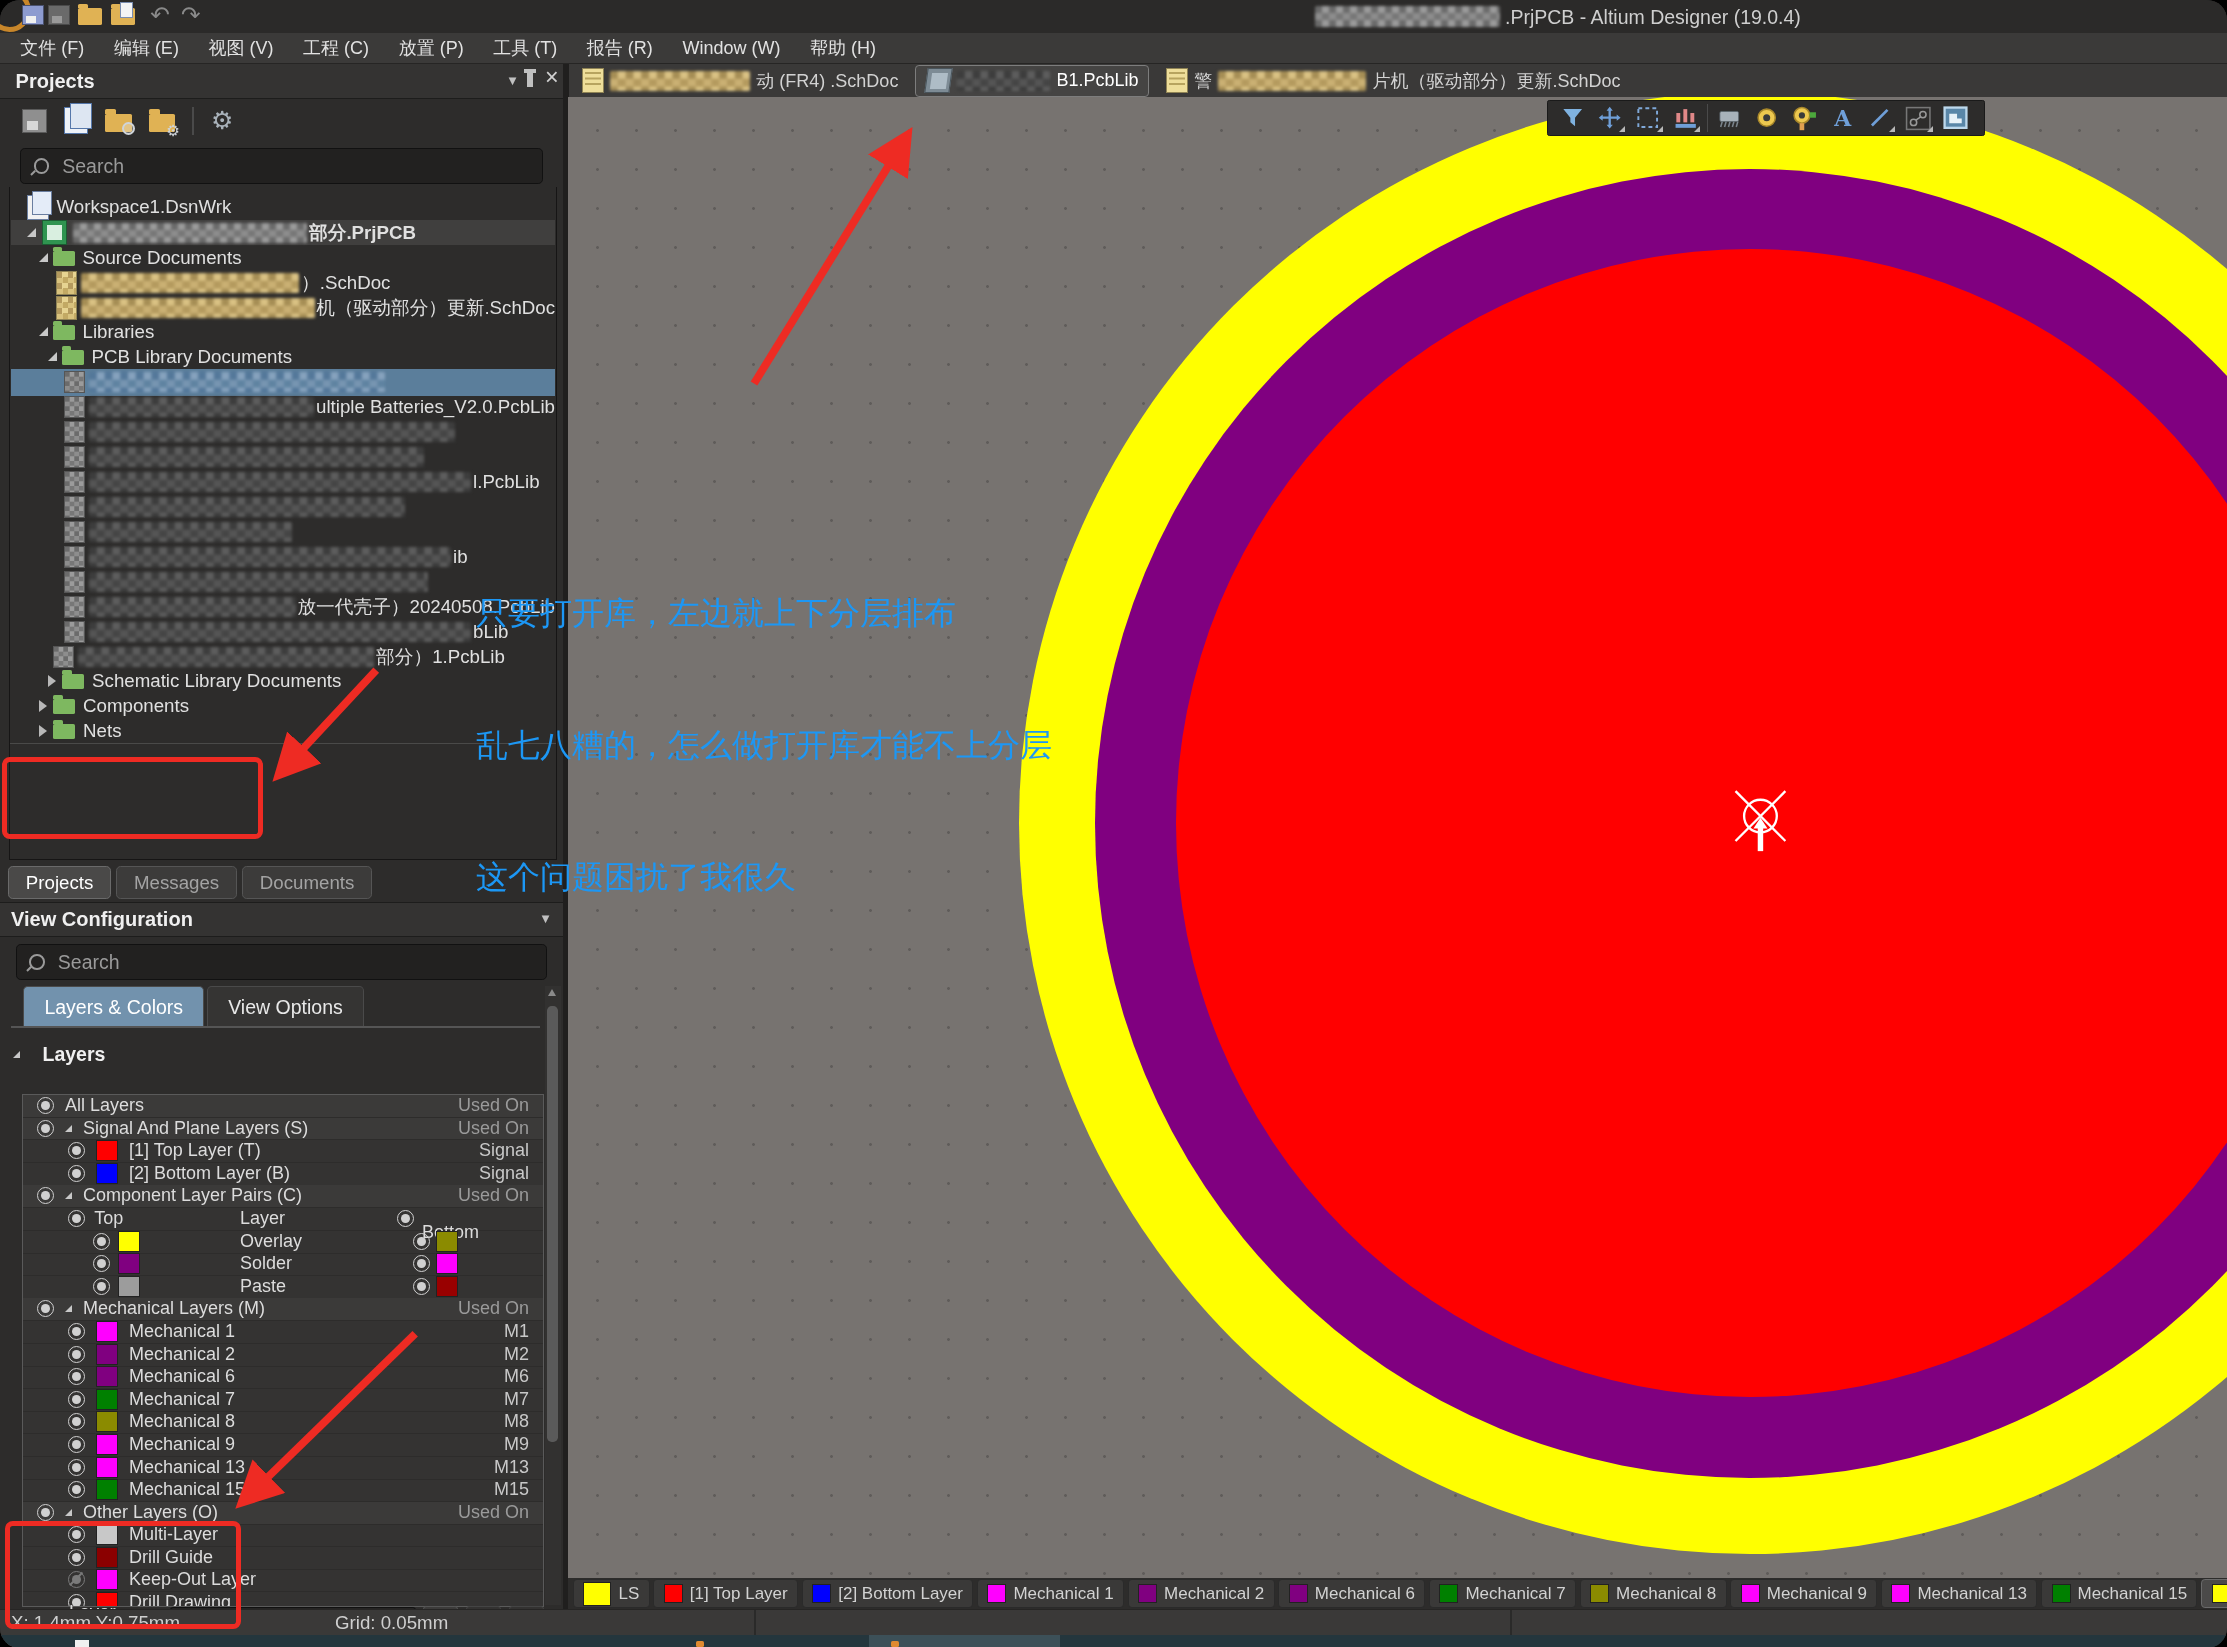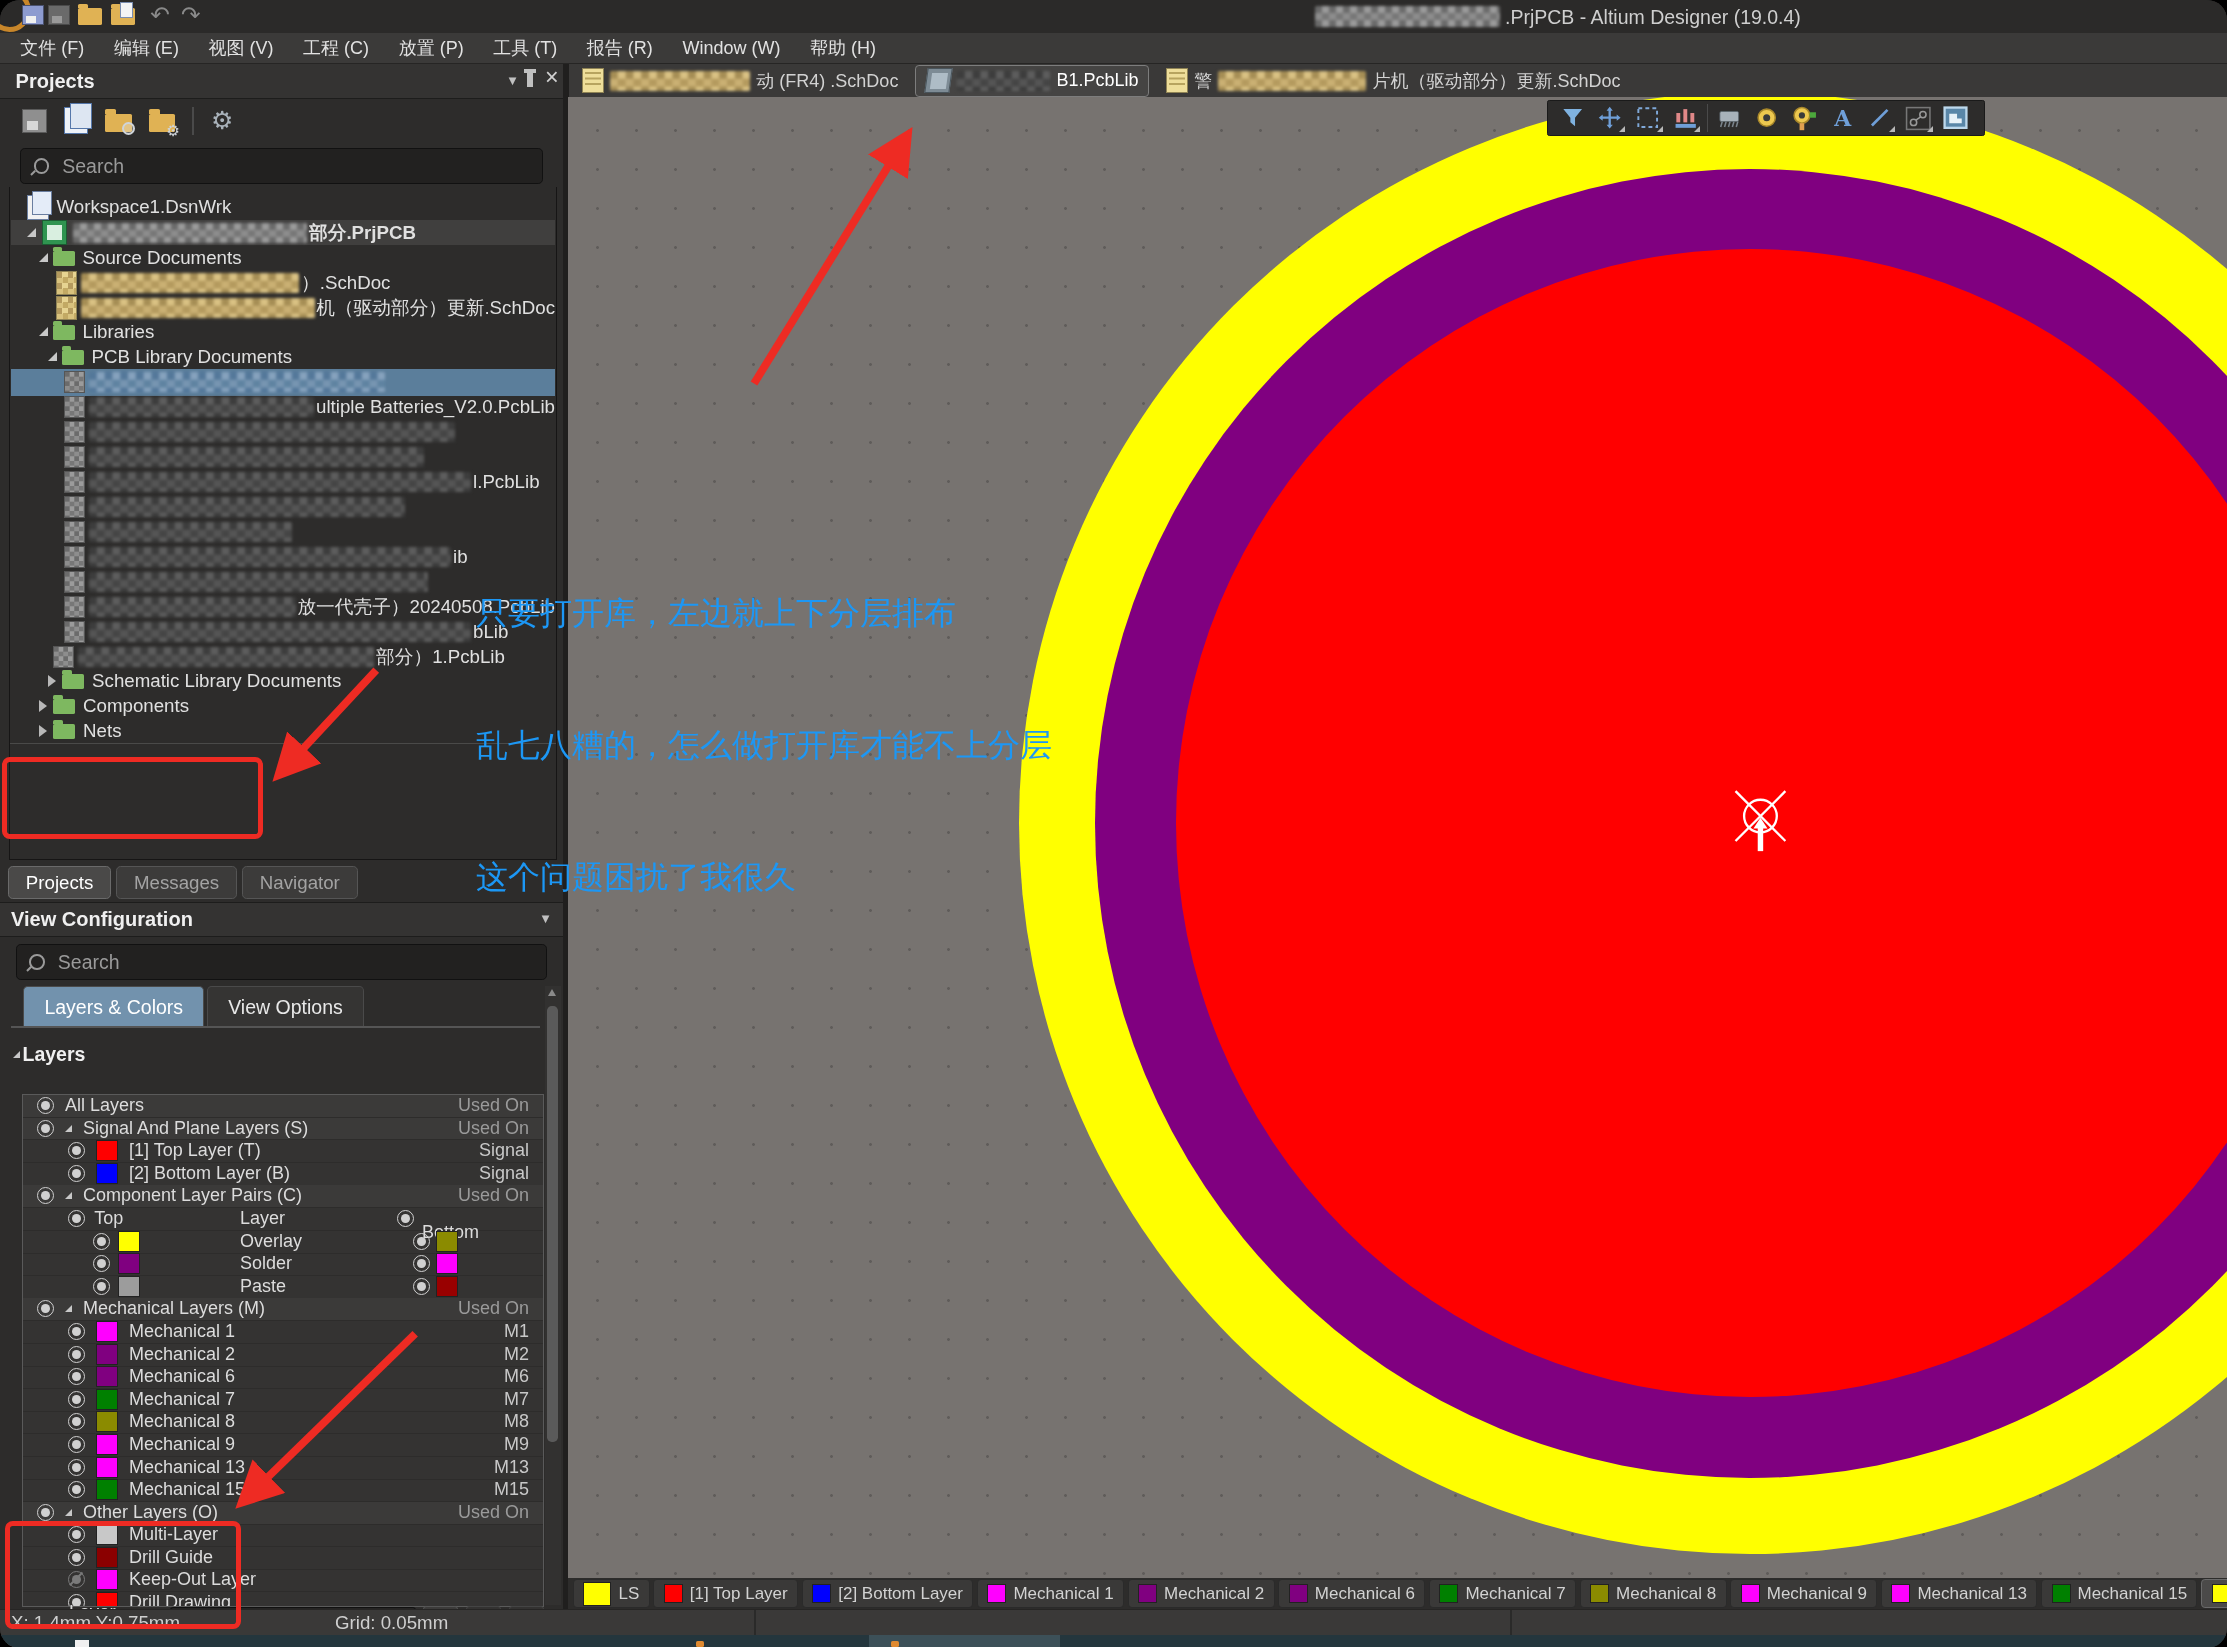--- a/index.html
+++ b/index.html
@@ -97,21 +97,21 @@
   .ptab.active{background:#4a4948;color:#fff;border-color:#6a6a6a;}
 
   
   .vchead{position:absolute;left:0;top:838px;width:100%;height:33px;background:#343332;border-top:0.8px solid #1d1d1c;border-bottom:0.8px solid #1d1d1c;}
   .vchead .ttl{position:absolute;left:11px;top:4.7px;font-size:20px;font-weight:bold;color:#f0f0f0;}
   .vctabs{position:absolute;left:23.4px;top:922px;display:flex;gap:3.1px;}
   .vctab{height:41px;padding:0 20px;display:flex;align-items:center;font-size:19.5px;color:#e8e8e8;background:#353433;
          border:0.8px solid #4a4a4a;border-bottom:none;border-radius:4.7px 4.7px 0 0;}
   .vctab.active{background:#7292ad;color:#ffffff;}
   .vctabs-line{position:absolute;left:11px;right:23.4px;top:962px;height:1.6px;background:#555;}
-  .layers-hdr{position:absolute;left:12.5px;top:979px;display:flex;align-items:center;gap:3px;font-size:19.5px;font-weight:bold;color:#f0f0f0;}
+  .layers-hdr{position:absolute;left:12.5px;top:979px;display:flex;align-items:center;gap:23px;font-size:19.5px;font-weight:bold;color:#f0f0f0;}
 
   .layerbox{position:absolute;left:22px;top:1030px;width:520px;height:511px;border:0.8px solid #5a5a5a;background:#343332;overflow:hidden;}
   .lrow{position:absolute;left:0;width:100%;height:22.6px;display:flex;align-items:center;font-size:18px;color:#dcdcdc;
         border-bottom:0.8px solid #2d2c2b;box-sizing:border-box;}
   .lrow.grp{background:#3b3a39;}
   .lright{position:absolute;right:14px;color:#9a9a9a;}
   .lright.sig{color:#c8c8c8;}
   .eye{width:15px;height:15px;border:1.6px solid #d0d0d0;border-radius:50%;position:relative;flex:none;}
   .eye::after{content:"";position:absolute;inset:3.1px;background:#d0d0d0;border-radius:50%;}
   .eye.off{border-color:#7a7a7a;transform:rotate(0);}
@@ -355,21 +355,21 @@
         <span class="tri-closed"></span>
         <span class="gfolder" style="margin-left:6.2px;"></span>
         <span class="tlabel">Nets</span>
       </div>
       <div class="abs" style="left:0;right:0;top:556px;height:0.8px;background:#4a4a49;"></div>
     </div>
 
     <div class="ptabs">
       <div class="ptab active">Projects</div>
       <div class="ptab">Messages</div>
-      <div class="ptab">Navigator</div>
+      <div class="ptab">Documents</div>
     </div>
 
     <div class="vchead">
       <span class="ttl">View Configuration</span>
       <span class="abs tri-glyph" style="left:539px;top:7.8px;">▼</span>
     </div>
     <div class="searchbox" style="top:880px;left:15.6px;right:15.6px;">
       <span class="mag"></span>
       <input placeholder="Search" style="">
     </div>

